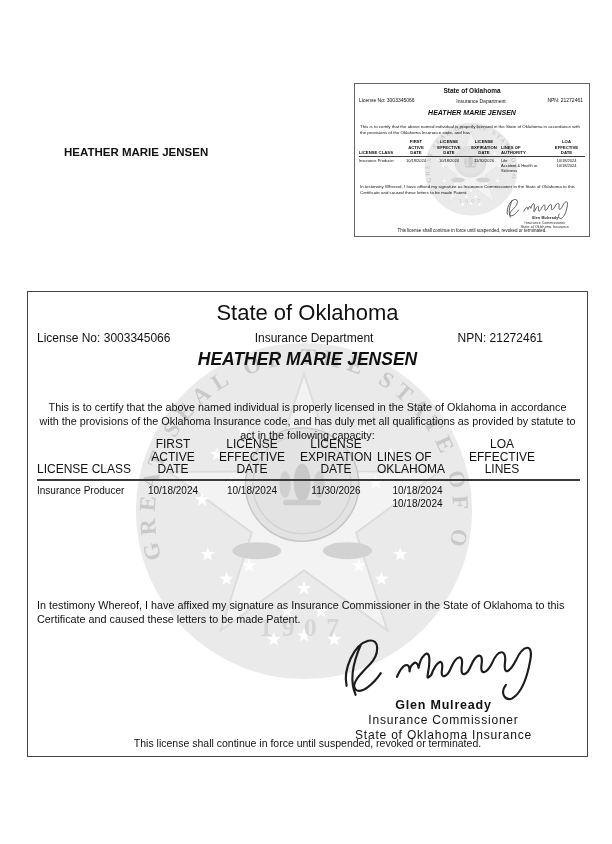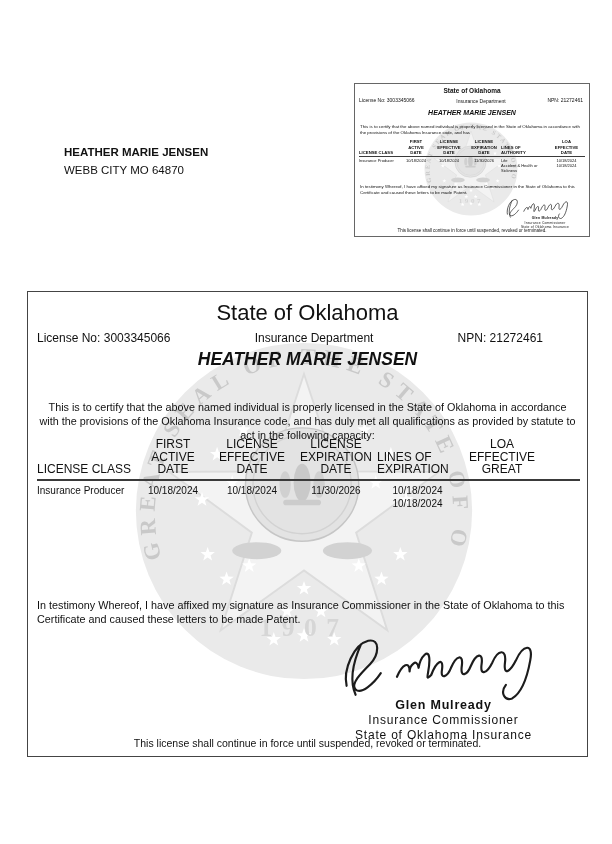--- a/index.html
+++ b/index.html
@@ -121,21 +121,20 @@
     </g>
     <g id="sig-g" stroke="#1c1c1c" stroke-width="2.4" fill="none" stroke-linecap="round" stroke-linejoin="round">
       <path d="M14,62 C10,44 22,16 38,12 C52,9 50,28 40,38 C30,48 18,60 24,66 C30,72 44,60 52,48 M30,16 C22,34 16,54 24,72"></path>
       <path d="M70,52 C76,38 84,34 84,46 C84,40 92,30 94,42 C96,30 106,18 106,34 C106,48 100,58 108,50 C114,34 122,30 120,44 C118,56 126,52 130,42 C136,28 144,26 142,40 C140,54 148,50 152,40 C158,26 166,24 164,38 C162,52 170,48 176,36 C182,22 192,20 190,36 C188,52 196,46 202,34 C210,16 222,14 218,34 C214,56 208,70 198,76 C190,79 184,70 191,61"></path>
     </g>
   </defs>
 </svg>
 
 <div class="address-block">
   <div class="addr-name">HEATHER MARIE JENSEN</div>
-  <div>WEBB CITY MO 64870</div>
 </div>
 
 <div class="mini-card">
   <div class="mini-inner">
     <svg class="seal-svg" style="left:138px;top:76px;" width="188" height="188" viewBox="0 0 360 360">
         <use href="#seal-g"></use>
       </svg>
     <div class="cert-content" style="position:absolute;left:0;top:0;width:100%;height:100%;">
       <div class="cert-title">State of Oklahoma</div>
       <div class="cert-subrow">
@@ -209,24 +208,24 @@
         <div class="th">FIRST
 ACTIVE
 DATE</div>
         <div class="th">LICENSE
 EFFECTIVE
 DATE</div>
         <div class="th">LICENSE
 EXPIRATION
 DATE</div>
         <div class="th left">LINES OF
-EXPIRATION</div>
+OKLAHOMA</div>
         <div class="th">LOA
 EFFECTIVE
-GREAT</div>
+LINES</div>
       </div>
       <div class="tbl-rule"></div>
       <div class="tbl-grid" style="align-items:start;">
         <div class="td left">Insurance Producer</div>
         <div class="td">10/18/2024</div>
         <div class="td">10/18/2024</div>
         <div class="td">11/30/2026</div>
         <div class="td">10/18/2024
 10/18/2024</div>
       </div>

